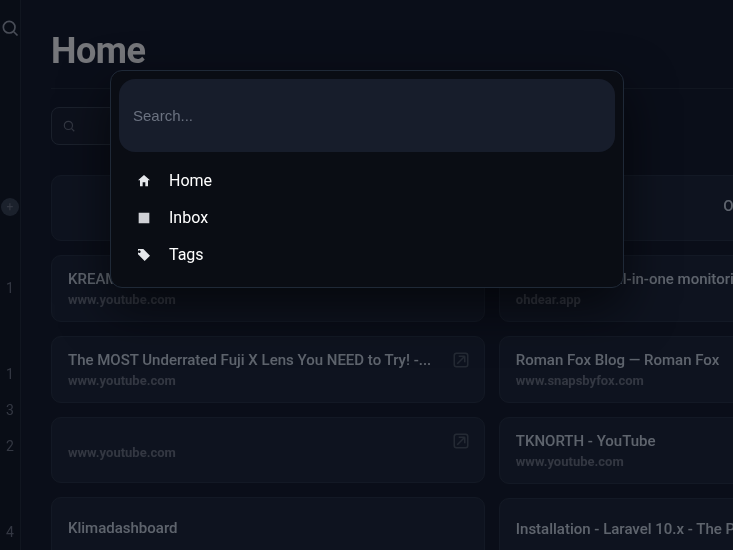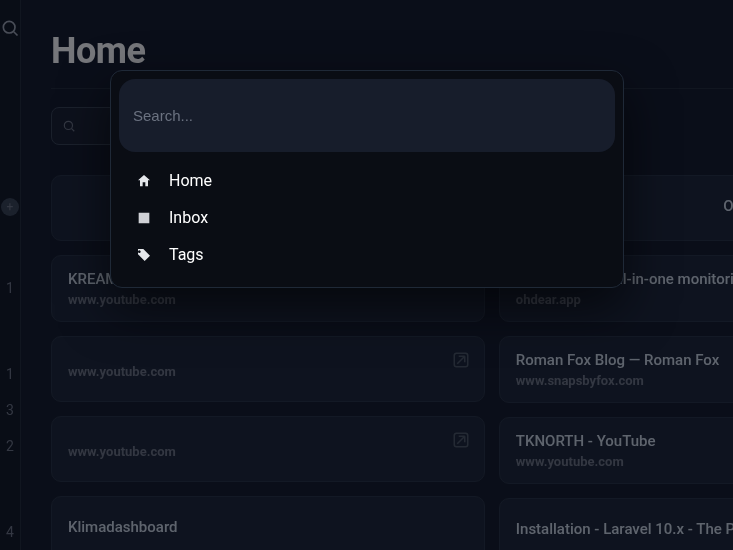--- a/index.html
+++ b/index.html
@@ -106,20 +106,21 @@
           <div class="title">KREAM Presents LIQUID : LAB Vol. 10 (Keinemusik/Er...</div>
           <div class="domain">www.youtube.com</div>
           <span class="ext">
               <svg width="18" height="18" viewBox="0 0 24 24" fill="none" stroke="currentColor" stroke-width="2">
                 <path d="M7 17L17 7M17 7H9M17 7v8"></path>
                 <rect x="3" y="3" width="18" height="18" rx="3"></rect>
               </svg>
             </span>
         </div>
         <div class="card">
+          <div class="title">The MOST Underrated Fuji X Lens You NEED to Try! -...</div>
           <div class="domain">www.youtube.com</div>
           <span class="ext">
               <svg width="18" height="18" viewBox="0 0 24 24" fill="none" stroke="currentColor" stroke-width="2">
                 <path d="M7 17L17 7M17 7H9M17 7v8"></path>
                 <rect x="3" y="3" width="18" height="18" rx="3"></rect>
               </svg>
             </span>
         </div>
         <div class="card">
           <div class="domain">www.youtube.com</div>

